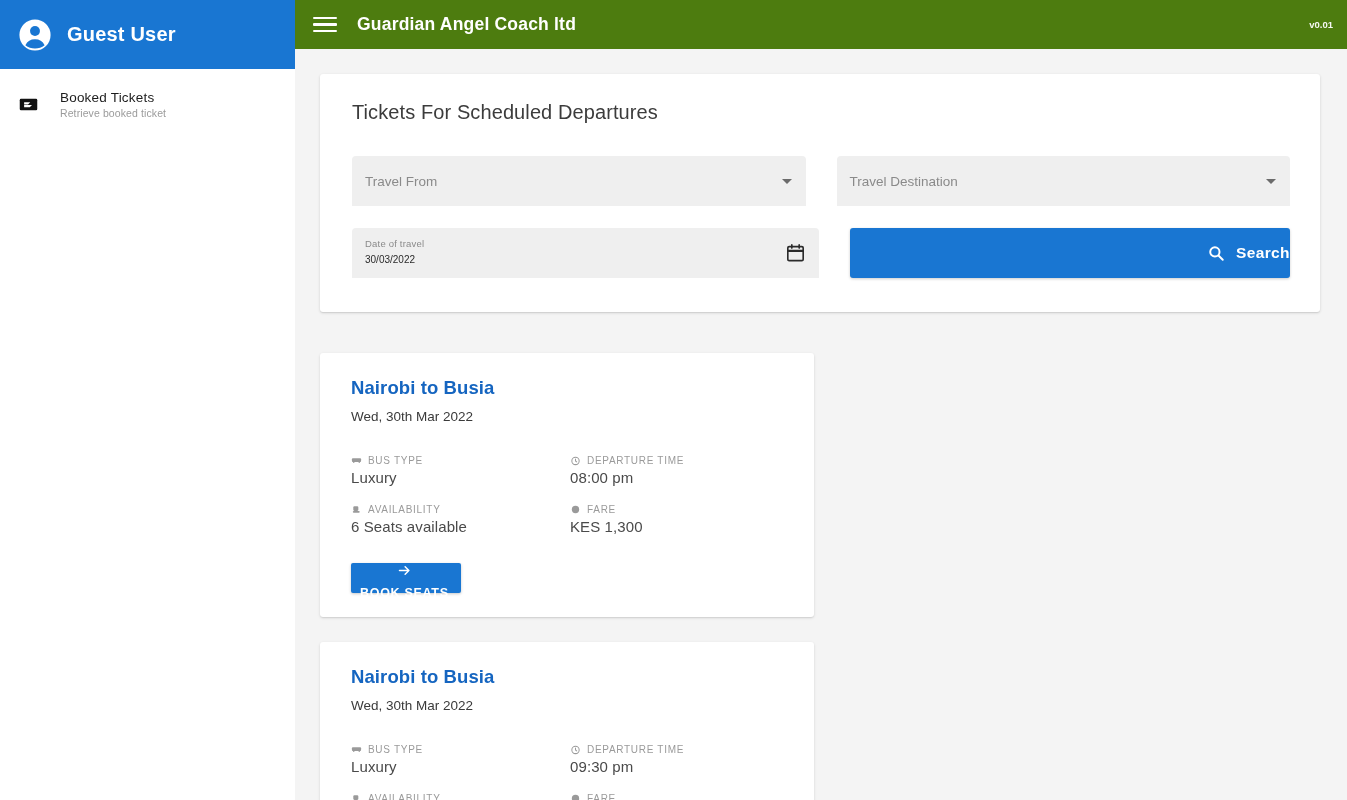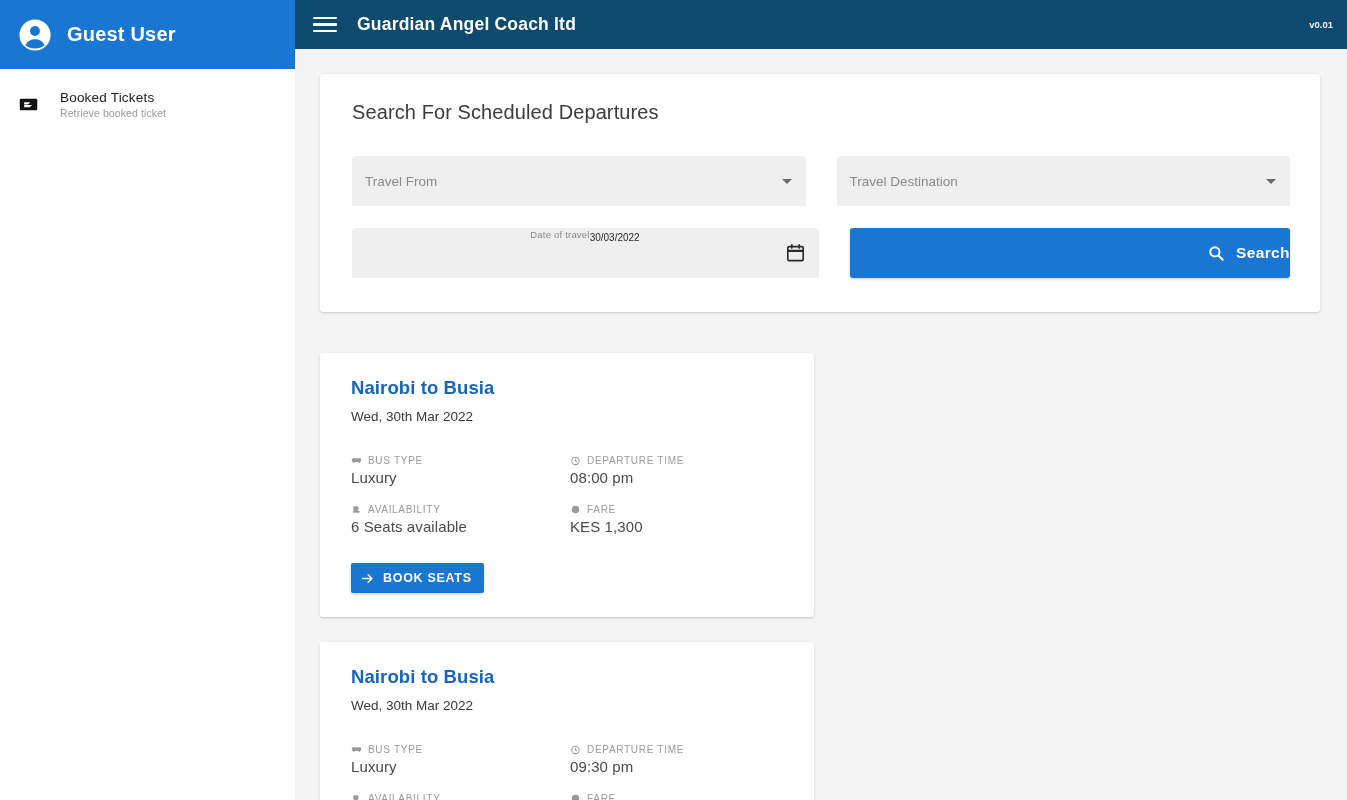--- a/index.html
+++ b/index.html
@@ -37,21 +37,21 @@
   .nav-title {
     font-size: 13.5px; color: #1c1c1c; line-height: 17px; letter-spacing: .2px;
   }
   .nav-sub {
     font-size: 10.5px; color: #9b9b9b; line-height: 15px; letter-spacing: .1px;
   }
 
   
   .main { flex: 1 1 auto; height: 800px; position: relative; background: #f4f4f4; }
   .topbar {
-    height: 49px; background: #0c4a6e; color: #fff;
+    height: 49px; background: #4d7c0f; color: #fff;
     display: flex; align-items: center; padding: 0 14px 0 14px;
   }
   .menu-btn {
     width: 32px; height: 32px; display: flex; flex-direction: column;
     justify-content: center; gap: 4px; cursor: pointer; padding: 0 4px;
   }
   .menu-btn span { display: block; height: 2.5px; background: #fff; border-radius: 1px; }
   .app-title {
     font-size: 17.5px; font-weight: bold; margin-left: 16px; letter-spacing: .2px;
   }
@@ -75,21 +75,21 @@
     flex: 1 1 0; background: #efefef; border-radius: 4px 4px 0 0;
     height: 50px; position: relative; display: flex; align-items: center;
     padding: 0 14px 0 13px; cursor: pointer;
   }
   .field-placeholder { font-size: 13.5px; color: #8a8a8a; }
   .caret {
     margin-left: auto; width: 0; height: 0;
     border-left: 5px solid transparent; border-right: 5px solid transparent;
     border-top: 5px solid #6b6b6b;
   }
-  .field-date { align-items: flex-start; justify-content: center; }
+  .field-date { flex-direction: column; align-items: flex-start; justify-content: center; }
   .date-label { font-size: 9.5px; color: #8a8a8a; line-height: 13px; letter-spacing: .2px; }
   .date-value { font-size: 10px; color: #2b2b2b; line-height: 19px; }
   .cal-icon { position: absolute; right: 13px; top: 50%; transform: translateY(-50%); }
   .search-btn {
     flex: 1 1 0; background: #1976d2; color: #fff; border: none;
     border-radius: 3px; height: 50px; display: flex; align-items: center;
     justify-content: flex-end; gap: 11px; cursor: pointer;
     font-size: 15.5px; font-weight: bold; letter-spacing: .4px;
     box-shadow: 0 1px 3px rgba(0,0,0,.2);
     font-family: "Liberation Sans", sans-serif;
@@ -122,20 +122,21 @@
     text-transform: uppercase; margin-bottom: 3px;
   }
   .detail-value { font-size: 15px; color: #4a4a4a; letter-spacing: .1px; }
   .book-btn {
     margin: 28px 0 0 16px; background: #1976d2; color: #fff; border: none;
     border-radius: 2px; height: 30px; padding: 0 12px 0 9px;
     display: inline-flex; align-items: center; gap: 8px; cursor: pointer;
     font-size: 12.5px; font-weight: bold; letter-spacing: .7px;
     box-shadow: 0 1px 3px rgba(0,0,0,.22);
     font-family: "Liberation Sans", sans-serif;
+    flex-direction: column;
   }
   svg { display: block; }
 </style>
 </head>
 <body>
 
 <div class="app">
 
   <aside class="sidebar">
     <div class="sidebar-header">
@@ -177,21 +178,21 @@
           <span></span>
           <span></span>
       </span>
       <span class="app-title">Guardian Angel Coach ltd</span>
       <span class="version">v0.01</span>
     </header>
 
     <div class="content">
 
       <div class="search-card">
-        <div class="search-title">Search For Scheduled Departures</div>
+        <div class="search-title">Tickets For Scheduled Departures</div>
 
         <div class="form-row">
           <div class="field">
             <span class="field-placeholder">Travel From</span>
             <span class="caret"></span>
           </div>
           <div class="field">
             <span class="field-placeholder">Travel Destination</span>
             <span class="caret"></span>
           </div>

